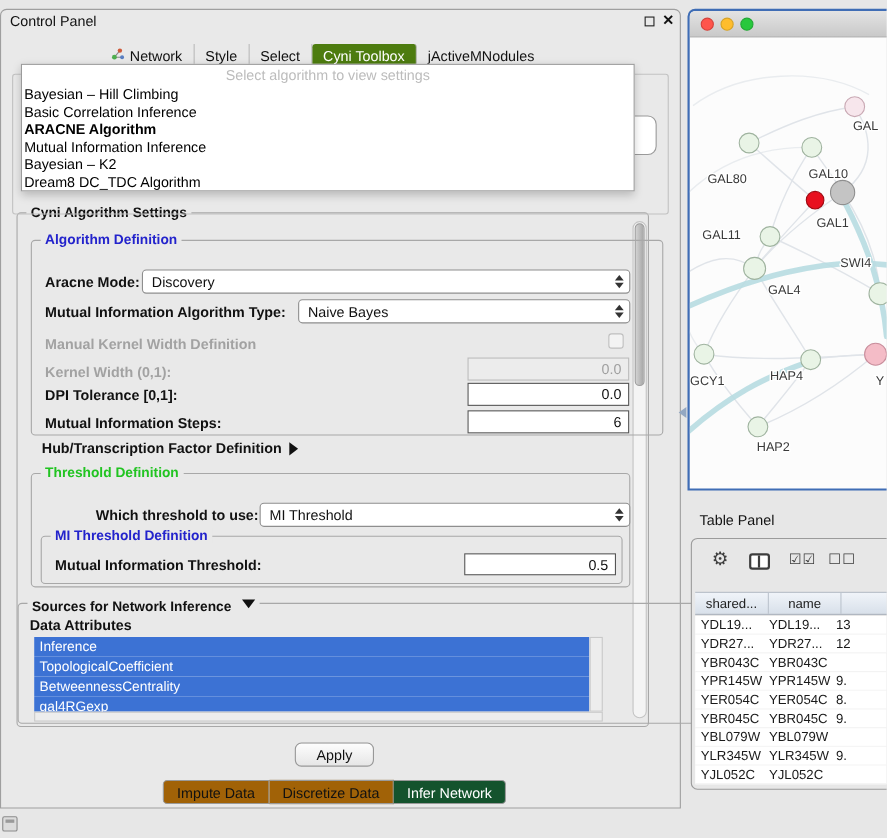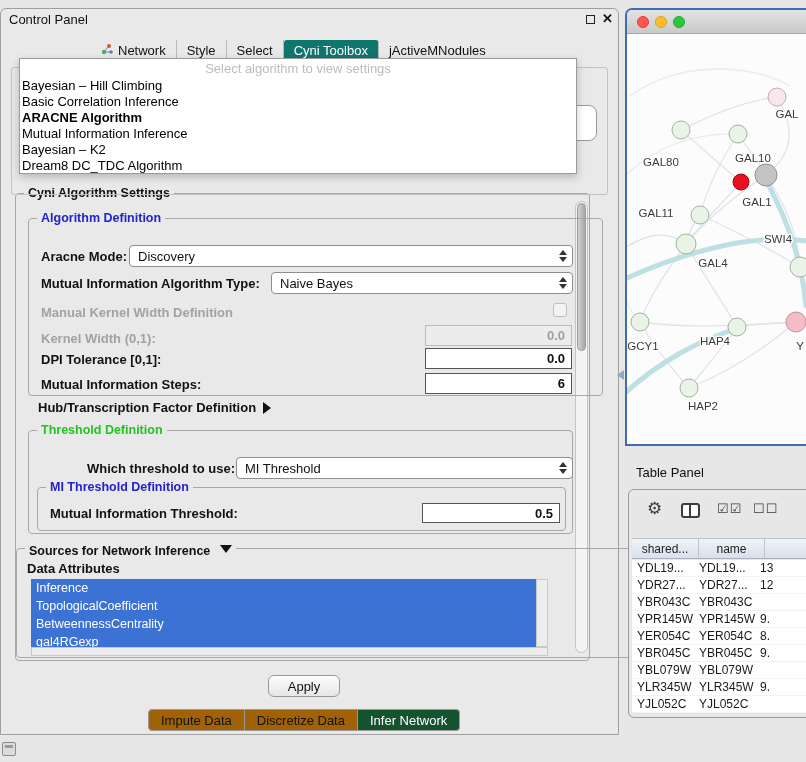--- a/index.html
+++ b/index.html
@@ -11,21 +11,21 @@
     background:#e9e9e9; border:1px solid #9f9f9f; border-radius:6px 6px 0 0; }
   .titlebar { position:absolute; left:0; top:0; width:100%; height:22px; }
   .titlebar .title { position:absolute; left:8px; top:3px; font-size:13px; color:#111; }
   .win-float { position:absolute; left:585px; top:6px; width:9px; height:9px; border:1.5px solid #222; background:transparent; }
   .win-close { position:absolute; left:601px; top:2px; font-size:13px; font-weight:bold; color:#111; cursor:default; }
 
   .tabbar { position:absolute; left:90px; top:30px; height:23px; display:flex; align-items:center; }
   .tab { font-size:13px; color:#111; padding:3px 10px; border-right:1px solid #b9b9b9;
          display:flex; align-items:center; gap:5px; white-space:nowrap; }
   .tab:last-child { border-right:none; }
-  .tab.selected { background:#0f766e; color:#fff; border-radius:3px; }
+  .tab.selected { background:#4d7c0f; color:#fff; border-radius:3px; }
 
   .ghost-group { position:absolute; left:10px; top:58px; width:597px; height:128px;
     border:1px solid #c2c2c2; border-radius:3px; z-index:1; }
   .ghost-stepper { position:absolute; left:552px; top:96px; width:44px; height:36px;
     background:#fff; border:1px solid #9a9a9a; border-radius:8px; z-index:2; }
 
   
   #algo-dropdown { position:absolute; left:18px; top:49px; width:558px; height:116px;
     background:#fff; border:1px solid #9b9b9b; box-shadow:0 3px 8px rgba(0,0,0,.22); z-index:5; }
   .dd-ph { height:19px; line-height:19px; text-align:center; color:#bcbcbc; font-size:13px; }
@@ -60,21 +60,21 @@
   #lbl-steps { left:12px; top:158px; }
   #inp-steps { left:396px; top:154px; width:147px; height:21px; }
 
   .combo { position:absolute; background:#fff; border:1px solid #8e8e8e; border-radius:4px;
     display:flex; align-items:center; font-size:13px; color:#111; padding-left:8px; }
   .combo-arrows { margin-left:auto; margin-right:5px; display:flex; flex-direction:column; align-items:center; }
   .combo-arrows .up { width:0; height:0; border:4px solid transparent; border-bottom:5px solid #333; margin-bottom:2px; }
   .combo-arrows .dn { width:0; height:0; border:4px solid transparent; border-top:5px solid #333; }
 
   .tinput { position:absolute; background:#fff; border:1px solid #555; font-size:13px; color:#111;
-    display:flex; align-items:center; justify-content:flex-end; padding:0 6px;font-weight:bold; }
+    display:flex; align-items:center; justify-content:flex-end; padding:0 6px; }
   .tinput.dis { background:#ececec; border:1px solid #bcbcbc; color:#a0a0a0; }
 
   #hub-row { position:absolute; left:22px; top:206px; font-size:13px; font-weight:bold; color:#111;
     display:flex; align-items:center; gap:7px; }
   .tri-right { width:0; height:0; border:6px solid transparent; border-left:8px solid #111; display:inline-block; }
   .tri-down { width:0; height:0; border:6px solid transparent; border-top:8px solid #111; display:inline-block;
     margin-left:6px; position:relative; top:4px; }
 
   #threshold-group { left:12px; top:236px; width:545px; height:104px; }
   #lbl-which { left:58px; top:30px; }

